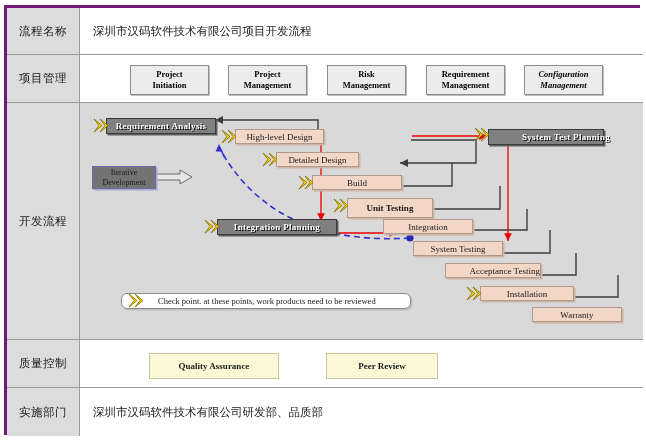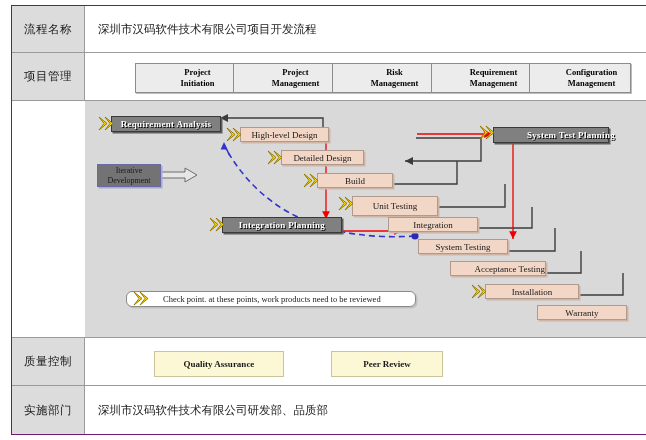--- a/index.html
+++ b/index.html
@@ -1,36 +1,36 @@
 <!DOCTYPE html>
 <html><head>
 <meta charset="utf-8">
 <style>
   html,body{margin:0;padding:0;background:#ffffff;}
   body{width:646px;height:440px;font-family:"Liberation Serif",serif;-webkit-font-smoothing:none;}
   #page{position:relative;width:646px;height:440px;overflow:hidden;background:#fff;}
 
   
-  .tbl{position:absolute;left:11px;top:5px;width:636px;height:430px;border:1px solid #701a75;box-sizing:border-box;}
+  .tbl{position:absolute;left:4px;top:5px;width:636px;height:430px;border:3px solid #701a75;box-sizing:border-box;}
   .row{position:absolute;left:0;width:636px;box-sizing:border-box;border-bottom:1px solid #9a9a9a;}
   .row.last{border-bottom:none;}
   .rowlabel{position:absolute;left:0;top:0;width:73px;height:100%;
     background:#dcdcdc;border-right:1px solid #9a9a9a;box-sizing:border-box;
     display:flex;align-items:center;justify-content:center;
     font-family:"DejaVu Sans",sans-serif;font-size:11.5px;color:#1a1a1a;letter-spacing:.5px;}
   .rowbody{position:absolute;left:73px;top:0;right:0;height:100%;background:#ffffff;}
   .rowbody.shade{background:#d9d9d9;}
   .celltext{position:absolute;left:13px;top:50%;transform:translateY(-50%);
     font-family:"DejaVu Sans",sans-serif;font-size:11.5px;color:#1a1a1a;white-space:nowrap;}
 
   
   .pmbtn{position:absolute;top:10px;width:77px;height:28px;background:#ececec;
     border:1px solid #8c8c8c;box-shadow:1px 1px 0 #bdbdbd;
     display:flex;flex-direction:column;align-items:center;justify-content:center;
-    font-family:"Liberation Serif",serif;font-weight:bold;font-size:8.5px;color:#000;line-height:1.25;padding-left:23px;}
+    font-family:"Liberation Serif",serif;font-weight:bold;font-size:8.5px;color:#000;line-height:1.25;}
 
   
   #diag{position:absolute;left:0;top:0;width:563px;height:237px;}
   svg.lines{position:absolute;left:0;top:0;width:563px;height:237px;overflow:visible;}
 
   .node{position:absolute;box-sizing:border-box;display:flex;align-items:center;justify-content:center;
     font-family:"Liberation Serif",serif;font-size:9px;color:#1a1a1a;white-space:nowrap;}
   .node.gray{background:#808080;border:1px solid #3a3a3a;box-shadow:1.5px 1.5px 0 #5f5f5f;
     color:#ffffff;font-weight:bold;text-shadow:1px 1px 0 #000;font-size:9px;letter-spacing:.3px;}
   .node.peach{background:#f2d6c6;border:1px solid #b09a8d;box-shadow:1.5px 1.5px 0 #cdb5a8;}
@@ -72,28 +72,29 @@
           <span>Management</span>
         </div>
         <div class="pmbtn" style="left:247px;">
           <span>Risk</span>
           <span>Management</span>
         </div>
         <div class="pmbtn" style="left:346px;">
           <span>Requirement</span>
           <span>Management</span>
         </div>
-        <div class="pmbtn" style="left:444px;">
+        <div class="pmbtn" style="left:444px;font-style:italic;">
           <span>Configuration</span>
           <span>Management</span>
         </div>
       </div>
     </div>
 
     <div class="row" style="top:95px;height:237px;">
+      <div class="rowlabel">开发流程</div>
       <div class="rowbody shade">
 
         <div id="diag">
 
           <svg class="lines" viewBox="0 0 563 237">
             <defs>
               <marker id="abk" markerWidth="7" markerHeight="7" refX="6" refY="3" orient="auto">
                 <path d="M0,0 L6,3 L0,6 z" fill="#3c3c3c"></path>
               </marker>
               <marker id="ard" markerWidth="7" markerHeight="7" refX="6" refY="3" orient="auto">
@@ -132,25 +133,25 @@
             </div>
 
           <div class="node peach" style="left:155px;top:26px;width:89px;height:15px;">
             <span>High-level Design</span>
             </div>
 
           <div class="node peach" style="left:196px;top:49px;width:83px;height:15px;">
             <span>Detailed Design</span>
             </div>
 
-          <div class="node peach" style="left:232px;top:72px;width:76px;height:15px;">
+          <div class="node peach" style="left:232px;top:72px;width:90px;height:15px;">
             <span>Build</span>
             </div>
 
-          <div class="node peach" style="left:267px;top:95px;width:86px;height:20px;">
+          <div class="node peach" style="left:267px;top:95px;width:86px;height:20px;font-weight:bold;">
             <span>Unit Testing</span>
             </div>
 
           <div class="node gray" style="left:137px;top:116px;width:120px;height:16px;">
             <span>Integration Planning</span>
             </div>
 
           <div class="node peach" style="left:303px;top:116px;width:90px;height:15px;">
             <span>Integration</span>
             </div>

